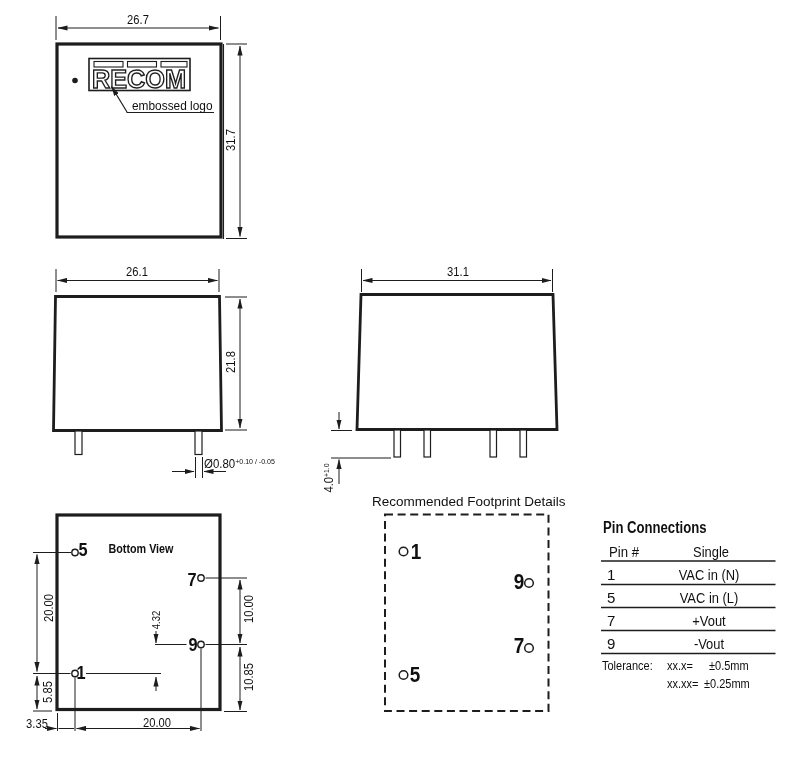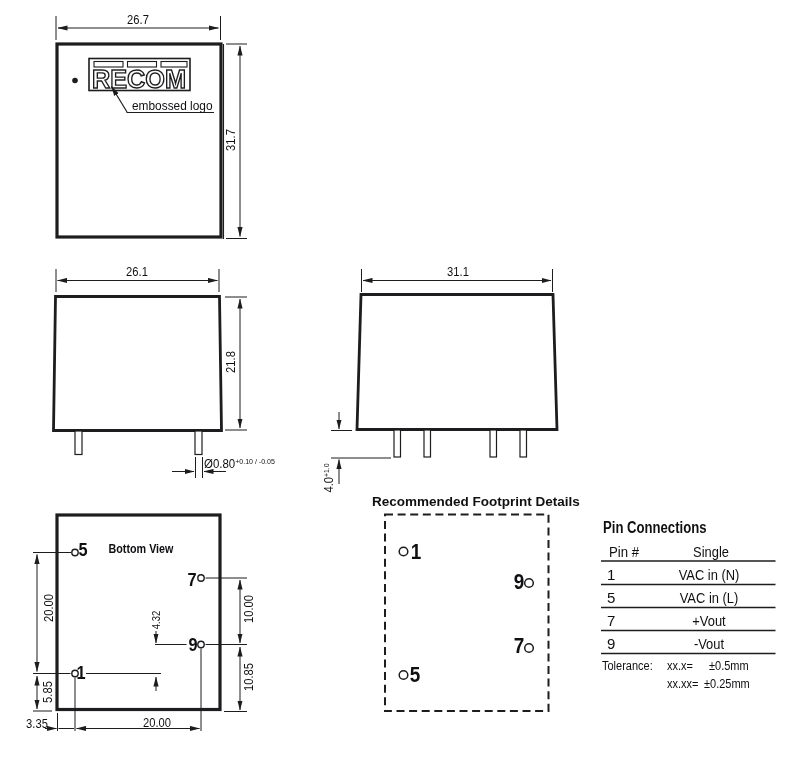--- a/index.html
+++ b/index.html
@@ -11,21 +11,21 @@
   svg .ln{stroke:#1d1d1f;fill:none;}
   svg .fw{fill:#ffffff;stroke:#1d1d1f;}
   .lbl{position:absolute;white-space:nowrap;line-height:1;color:#101013;font-size:13px;}
   .ctr{transform:translate(-50%,-50%) scaleX(0.86);}
   .rot{transform:translate(-50%,-50%) rotate(-90deg) scaleX(0.86);}
   .condL{transform:scaleX(0.88);transform-origin:0 0;}
   .dim-sm{font-size:11px;}
   .pind{font-weight:700;font-size:19px;}
   .fpd{font-weight:700;font-size:22px;}
   .bv-title{font-weight:700;font-size:12.5px;}
-  .fp-title{font-weight:700;font-size:13.5px;}
+  .fp-title{font-weight:400;font-size:13.5px;}
   .tbl-title{font-weight:700;font-size:16px;transform:scaleX(0.82);transform-origin:0 0;}
   .tbl-txt{font-size:15px;}
   .tol{font-size:12.5px;}
   sup.tolr{font-size:8px;vertical-align:4px;letter-spacing:0;}
 </style>
 </head>
 <body>
 
 <div id="stage">
 

